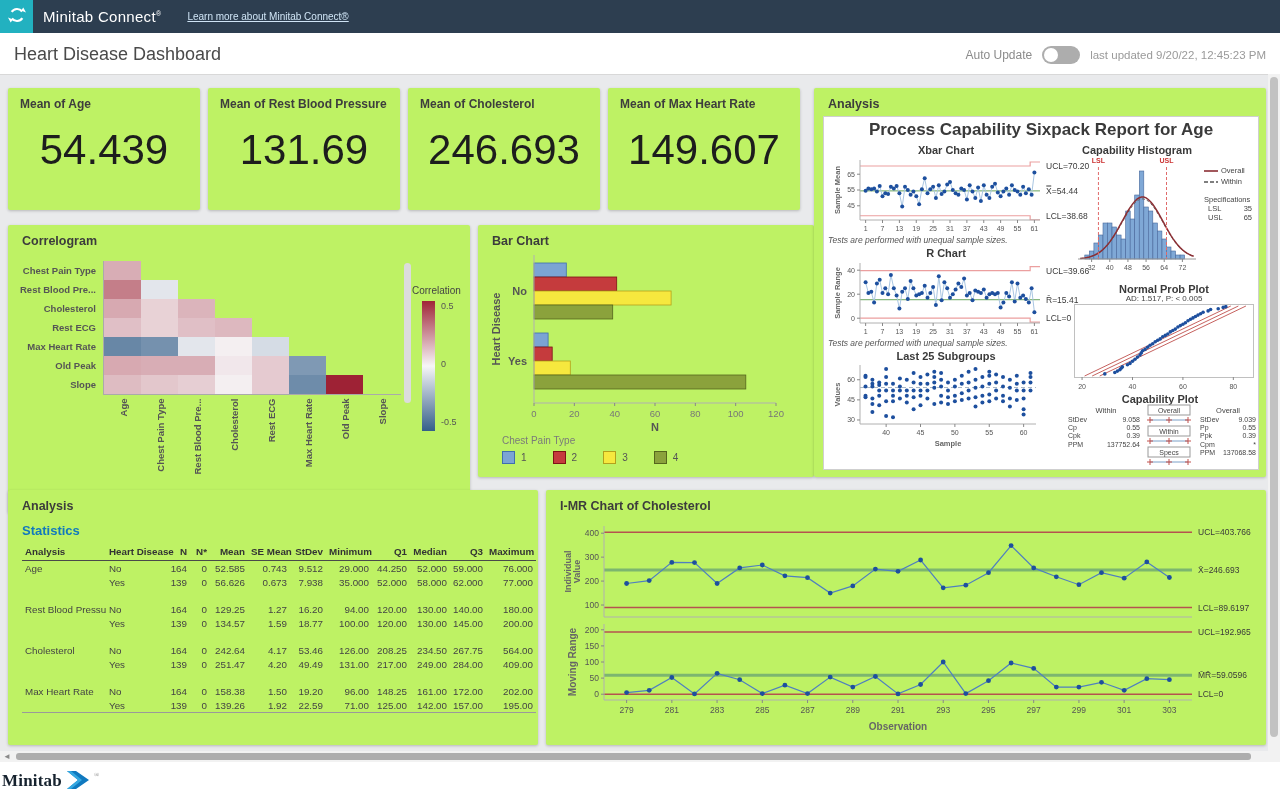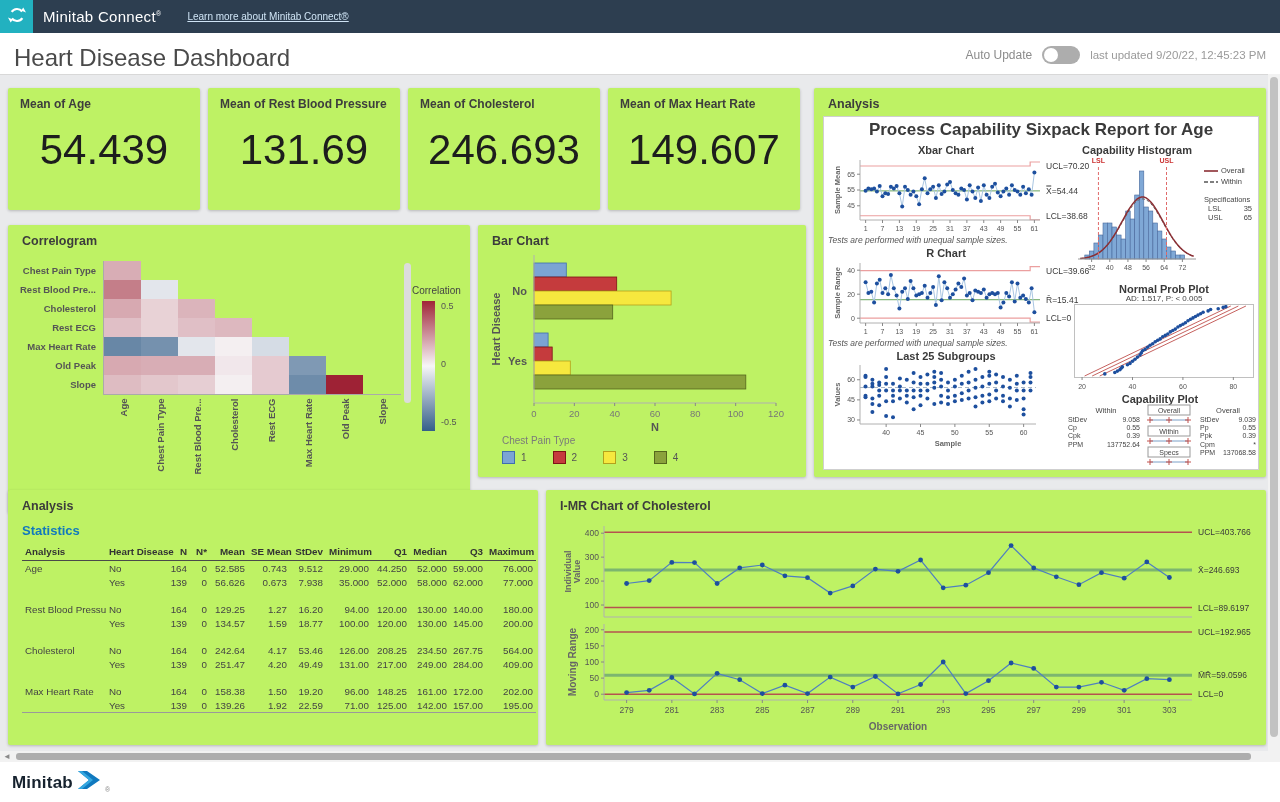--- a/index.html
+++ b/index.html
@@ -6,21 +6,21 @@
   body{width:1280px;height:802px;background:#e9eaec;font-family:"Liberation Sans","DejaVu Sans",sans-serif;overflow:hidden;position:relative;}
   .abs{position:absolute;}
   
   #navbar{position:absolute;left:0;top:0;width:1280px;height:33px;background:#2d3e50;display:flex;align-items:center;}
   #logo-box{width:33px;height:33px;background:#22b1c0;display:flex;align-items:center;justify-content:center;flex:0 0 auto;}
   #brand{color:#fff;font-size:15px;margin-left:10px;letter-spacing:.3px;}
   #brand sup{font-size:7px;}
   #nav-link{color:#cfe4f5;font-size:10px;margin-left:26px;text-decoration:underline;cursor:pointer;}
   
   #header{position:absolute;left:0;top:33px;width:1280px;height:41px;background:#fff;border-bottom:1px solid #d8d8d8;}
-  #page-title{position:absolute;left:14px;top:11px;font-size:24px;color:#4a4a4a;}
+  #page-title{position:absolute;left:14px;top:11px;font-size:18px;color:#4a4a4a;}
   #header-right{position:absolute;right:14px;top:0;height:44px;display:flex;align-items:center;gap:10px;}
   #auto-update-label{font-size:12px;color:#8b8b8b;}
   #toggle{width:38px;height:18px;border-radius:9px;background:#adadad;position:relative;cursor:pointer;}
   #toggle .knob{position:absolute;left:2px;top:2px;width:14px;height:14px;border-radius:50%;background:#fff;}
   #last-updated{font-size:11.5px;color:#9a9a9a;}
   
   .panel{position:absolute;background:#bef264;border-radius:2px;box-shadow:0 1px 3px rgba(0,0,0,.22);}
   .ptitle{position:absolute;left:14px;top:9px;font-size:12.5px;font-weight:bold;color:#3c3c3c;}
   
   .card-title{position:absolute;left:12px;top:9px;font-size:12px;font-weight:bold;color:#3d3d3d;}
@@ -58,21 +58,21 @@
   #bar-legend{position:absolute;left:24px;top:226px;display:flex;gap:26px;}
   #bar-legend .item{display:flex;align-items:center;gap:6px;font-size:10px;color:#555;}
   #bar-legend .sw{width:11px;height:11px;}
   
   #vscroll{position:absolute;left:1268px;top:74px;width:12px;height:677px;background:#f2f2f2;}
   #vscroll .thumb{position:absolute;left:2px;top:3px;width:8px;height:660px;background:#c2c2c2;border-radius:4px;}
   #hscroll{position:absolute;left:0;top:751px;width:1280px;height:11px;background:#f2f2f2;}
   #hscroll .arrow{position:absolute;left:3px;top:1px;font-size:8px;color:#8a8a8a;}
   #hscroll .thumb{position:absolute;left:16px;top:2px;width:1235px;height:7px;background:#adadad;border-radius:3px;}
   #footer{position:absolute;left:0;top:762px;width:1280px;height:40px;background:#fff;}
-  #footer-logo{position:absolute;left:12px;top:9px;display:flex;align-items:flex-end;gap:5px;}
+  #footer-logo{position:absolute;left:2px;top:9px;display:flex;align-items:flex-start;gap:5px;font-family:Liberation Serif, serif;}
   #footer-brand{font-size:17px;font-weight:bold;color:#16222e;letter-spacing:.2px;}
   #footer sup{font-size:7px;color:#888;}
 </style>
 </head>
 <body>
 
 <div id="navbar">
   <div id="logo-box">
     <span>
       <svg width="22" height="22" viewBox="0 0 24 24">
@@ -167,21 +167,21 @@
       <div class="corr-collabel" style="left:334.5px;top:206.5px;">Slope</div>
     </div>
   <div id="corr-scrollbar"></div>
   <div id="corr-legend-title">Correlation</div>
   <div id="corr-grad" style="background: linear-gradient(rgb(160, 38, 56) 0%, rgb(177, 80, 94) 10%, rgb(195, 121, 133) 20%, rgb(212, 163, 171) 30%, rgb(230, 204, 210) 40%, rgb(247, 246, 248) 50%, rgb(208, 216, 226) 60%, rgb(169, 186, 204) 70%, rgb(130, 155, 181) 80%, rgb(91, 125, 159) 90%, rgb(52, 95, 137) 100%);"></div>
   <div class="corr-leglab" style="top:76px;">0.5</div>
   <div class="corr-leglab" style="top:134px;">0</div>
   <div class="corr-leglab" style="top:192px;">-0.5</div>
 </div>
 
-<div class="panel" style="left:478px;top:225px;width:328px;height:252px;">
+<div class="panel" style="left:478px;top:225px;width:328px;height:252px;padding-left:8px;">
   <div class="ptitle">Bar Chart</div>
   <div id="c-bars" class="abs" style="left:10px;top:26px;"><svg width="300" height="182">
         <rect x="46" y="12" width="32.3" height="14" fill="#7ba4d4" stroke="#3f6fae" stroke-width="0.8"></rect>
         <rect x="46" y="26" width="82.7" height="14" fill="#c53b3d" stroke="#7e1416" stroke-width="0.8"></rect>
         <rect x="46" y="40" width="137.1" height="14" fill="#f6e83e" stroke="#b3a11c" stroke-width="0.8"></rect>
         <rect x="46" y="54" width="78.7" height="14" fill="#8ba23c" stroke="#55661d" stroke-width="0.8"></rect>
         <text x="39" y="44" font-size="11" font-weight="bold" fill="#555" text-anchor="end">No</text>
         <rect x="46" y="82" width="14.1" height="14" fill="#7ba4d4" stroke="#3f6fae" stroke-width="0.8"></rect>
         <rect x="46" y="96" width="18.2" height="14" fill="#c53b3d" stroke="#7e1416" stroke-width="0.8"></rect>
         <rect x="46" y="110" width="36.3" height="14" fill="#f6e83e" stroke="#b3a11c" stroke-width="0.8"></rect>

